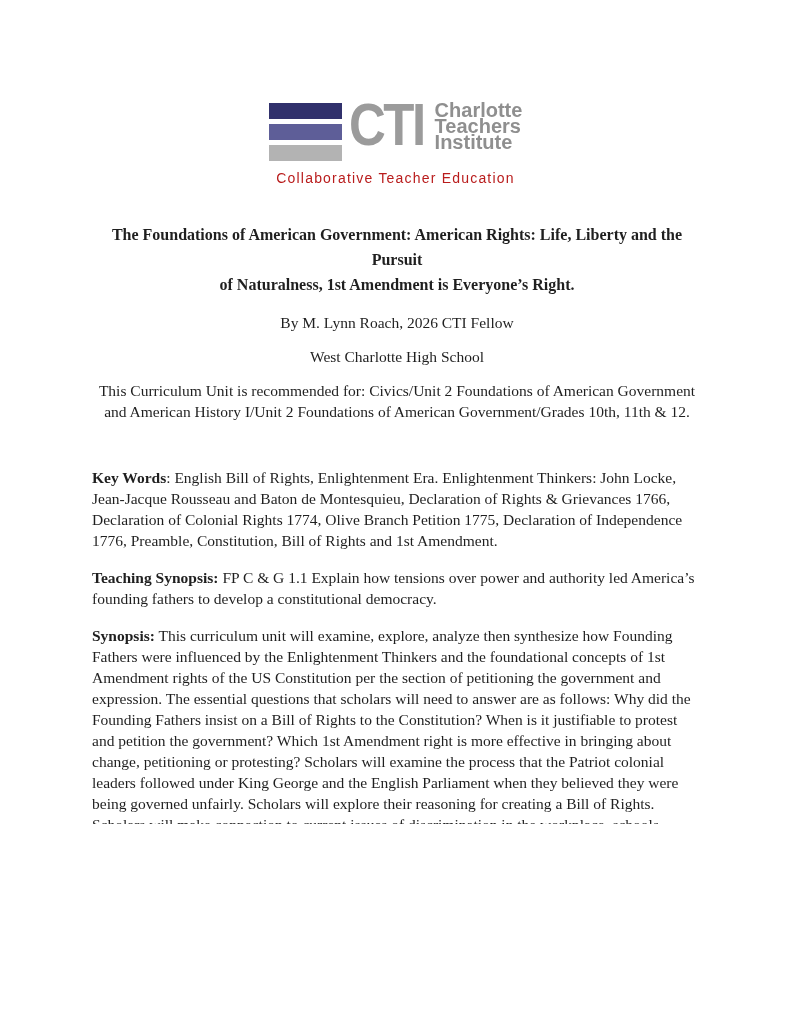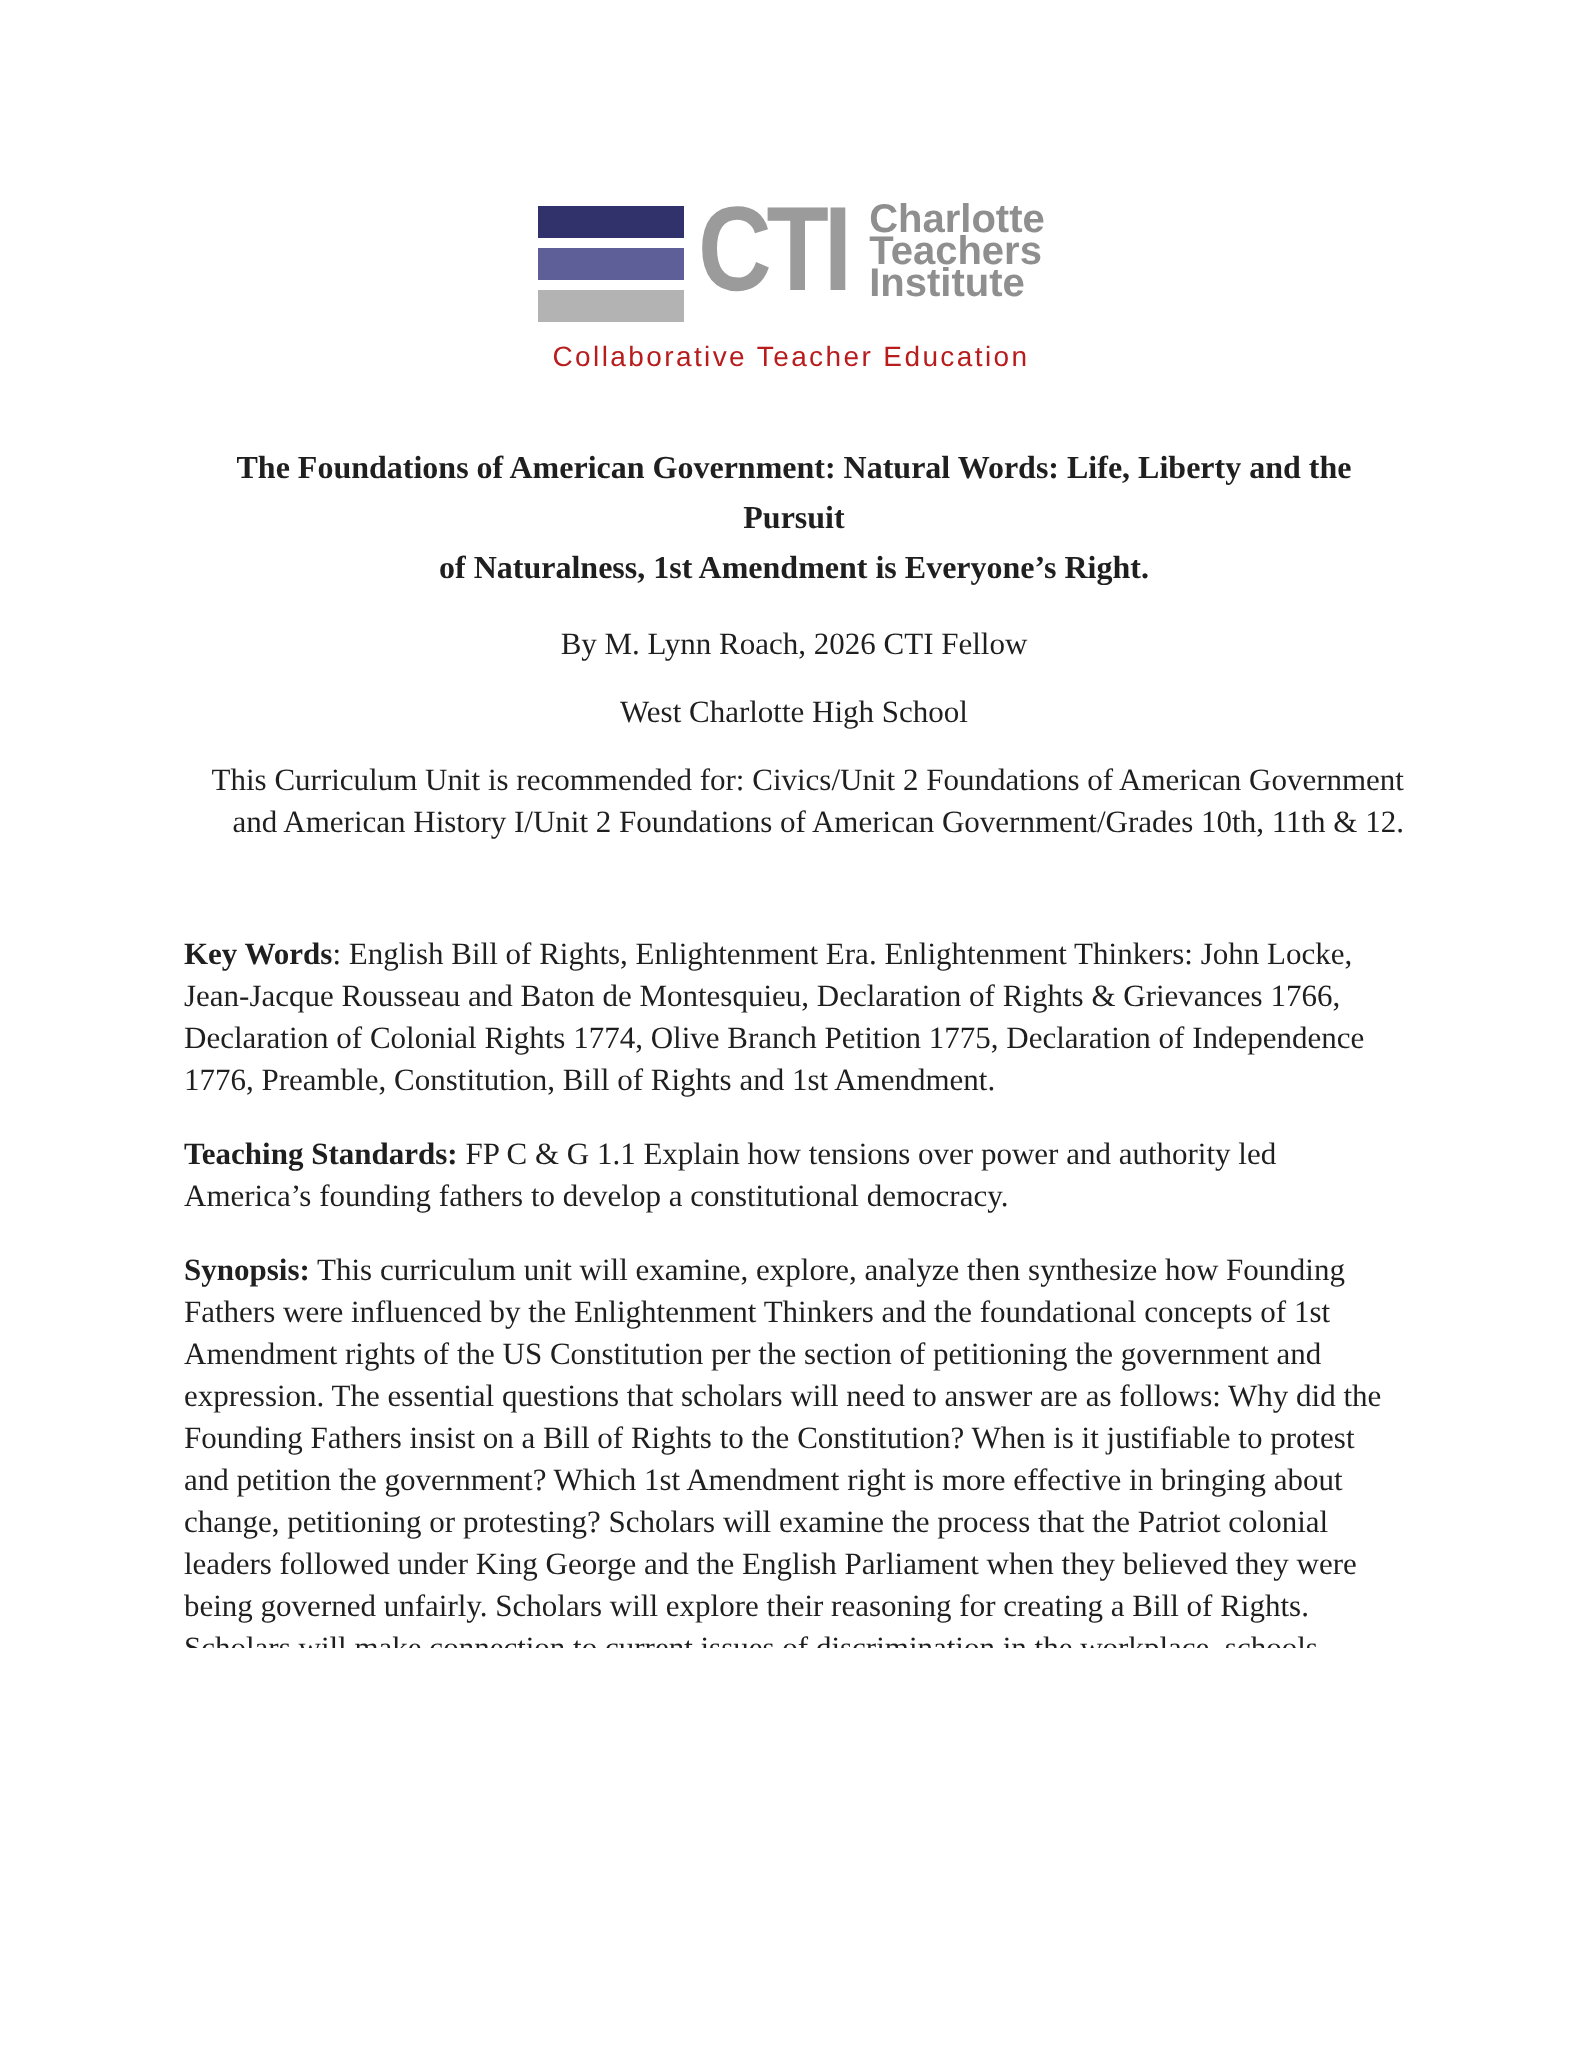--- a/index.html
+++ b/index.html
@@ -57,21 +57,21 @@
     line-height: 21px;
   }
   .doc-title {
     font-weight: bold;
     text-align: center;
     font-size: 16px;
     line-height: 25px;
     margin: 0 0 15px 0;
   }
   .center-line { text-align: center; margin: 0 0 13px 0; }
-  .rec-block { text-align: right; margin: 0; }
+  .rec-block { text-align: center; margin: 0; }
   .sections { margin-top: 45px; }
   .section-para { margin: 16px 0 14px 0; text-align: left; }
   .section-label { font-weight: bold; }
 
   
   .page-number {
     position: absolute;
     top: 941px;
     left: 684px;
     font-family: "Liberation Sans", sans-serif;
@@ -99,39 +99,39 @@
         <div>Teachers</div>
         <div>Institute</div>
       </div>
     </div>
     <div class="logo-tagline" style="color: #b91c1c;">Collaborative Teacher Education</div>
   </div>
 
   <div class="content">
 
     <div class="doc-title">
-      <div>The Foundations of American Government: Natural Words: Life, Liberty and the Pursuit</div>
+      <div>The Foundations of American Government: American Rights: Life, Liberty and the Pursuit</div>
       <div>of Naturalness, 1st Amendment is Everyone’s Right.</div>
     </div>
 
     <div class="center-line">By M. Lynn Roach, 2026 CTI Fellow</div>
 
     <div class="center-line">West Charlotte High School</div>
 
     <div class="rec-block">
       <div>This Curriculum Unit is recommended for: Civics/Unit 2 Foundations of American Government</div>
       <div>and American History I/Unit 2 Foundations of American Government/Grades 10th, 11th &amp; 12.</div>
     </div>
 
     <div class="sections">
       <p class="section-para">
         <span class="section-label">Key Words</span><span>: </span><span>English Bill of Rights, Enlightenment Era. Enlightenment Thinkers: John Locke, Jean-Jacque Rousseau and Baton de Montesquieu, Declaration of Rights &amp; Grievances 1766, Declaration of Colonial Rights 1774, Olive Branch Petition 1775, Declaration of Independence 1776, Preamble, Constitution, Bill of Rights and 1st Amendment.</span>
       </p>
       <p class="section-para">
-        <span class="section-label">Teaching Standards:</span><span> </span><span>FP C &amp; G 1.1 Explain how tensions over power and authority led America’s founding fathers to develop a constitutional democracy.</span>
+        <span class="section-label">Teaching Synopsis:</span><span> </span><span>FP C &amp; G 1.1 Explain how tensions over power and authority led America’s founding fathers to develop a constitutional democracy.</span>
       </p>
       <p class="section-para">
         <span class="section-label">Synopsis:</span><span> </span><span>This curriculum unit will examine, explore, analyze then synthesize how Founding Fathers were influenced by the Enlightenment Thinkers and the foundational concepts of  1st Amendment rights of the US Constitution per the section of petitioning the government and expression. The essential questions that scholars will need to answer are as follows: Why did the Founding Fathers insist on a Bill of Rights to the Constitution? When is it justifiable to protest and petition the government? Which 1st Amendment right is more effective in bringing about change, petitioning or protesting? Scholars will examine the process that the Patriot colonial leaders followed under King George and the English Parliament when they believed they were being governed unfairly. Scholars will explore their reasoning for creating a Bill of Rights. Scholars will make connection to current issues of discrimination in the workplace, schools, sports and media based on a person’s hair style. Scholars will analyze cases both past and present where 1st Amendment rights such as petitioning and protesting the government have brought about successful and unsuccessful results. This CTI unit aligns with the North Carolina standards for Civics.</span>
       </p>
     </div>
   </div>
 
   <div class="page-number">1</div>
 
 </div>

